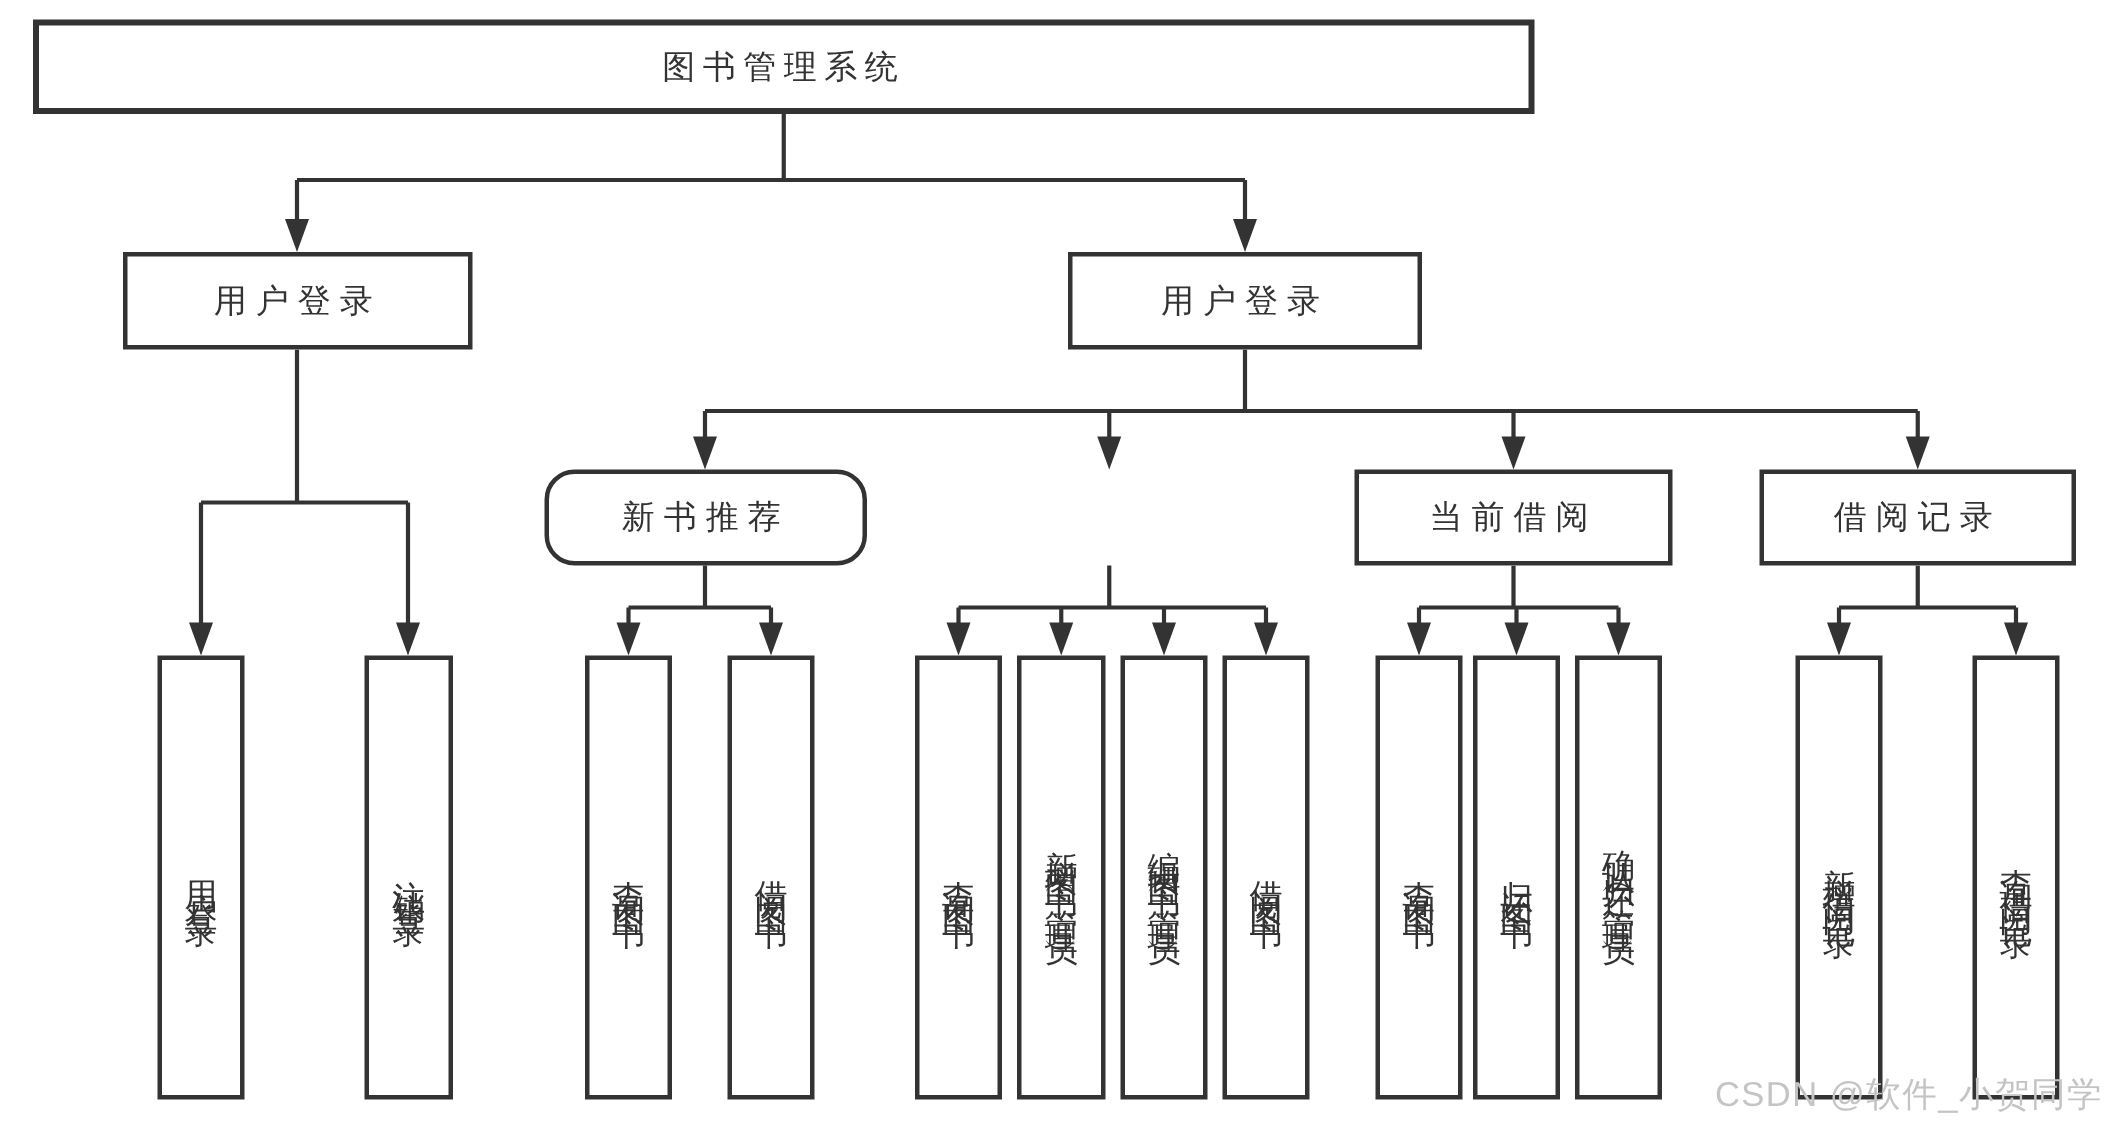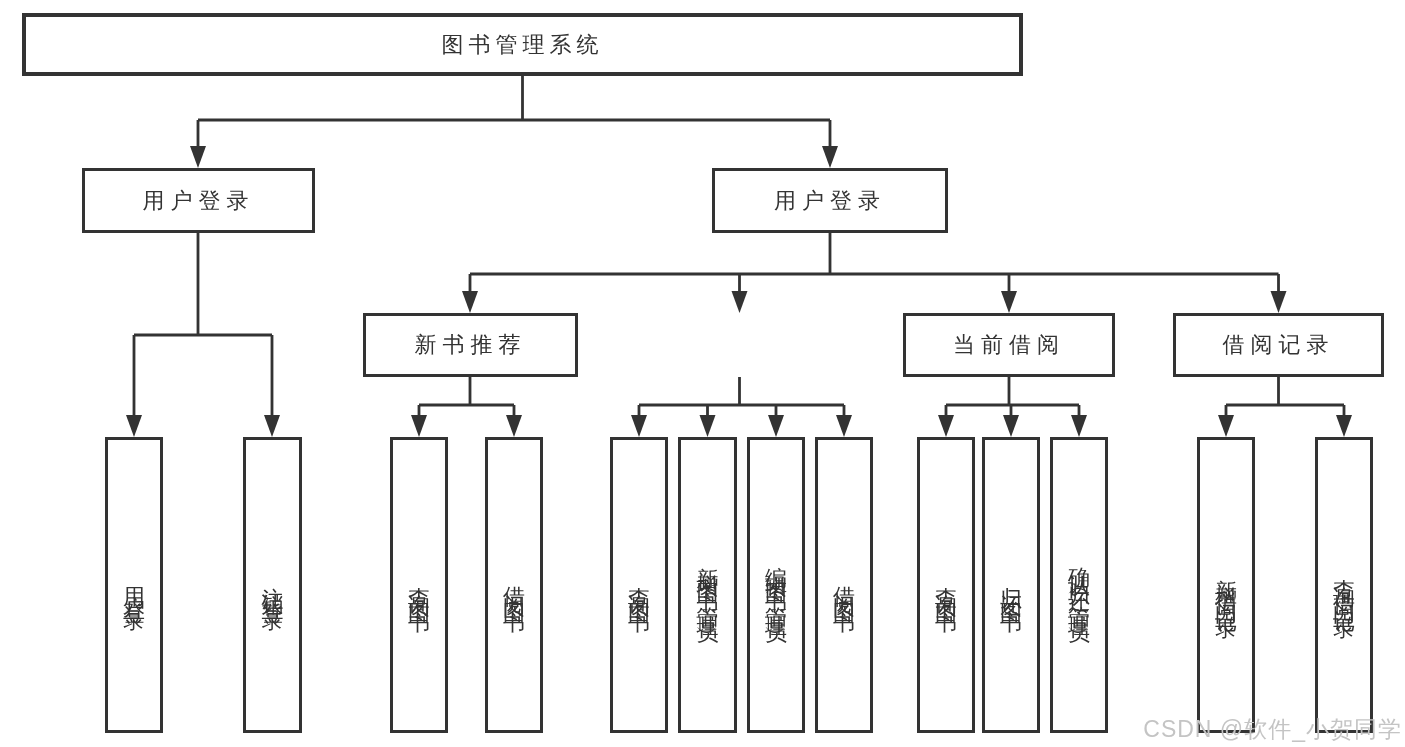--- a/index.html
+++ b/index.html
@@ -130,21 +130,21 @@
       <polygon points="1218,415 1234,415 1226,437"></polygon>
       <polygon points="1336,415 1352,415 1344,437"></polygon>
     </g>
   </svg>
 
   <div class="node root" style="left:22px; top:13px; width:1001px; height:63px;font-family:Liberation Serif, serif;">图书管理系统</div>
 
   <div class="node" style="left:82px; top:168px; width:233px; height:65px;">用户登录</div>
   <div class="node" style="left:712px; top:168px; width:236px; height:65px;">用户登录</div>
 
-  <div class="node" style="left:363px; top:313px; width:215px; height:64px;">新书推荐</div>
+  <div class="node" style="left:363px; top:313px; width:215px; height:64px;border-radius:20px;">新书推荐</div>
   <div class="node" style="left:903px; top:313px; width:212px; height:64px;">当前借阅</div>
   <div class="node" style="left:1173px; top:313px; width:211px; height:64px;">借阅记录</div>
 
   <div class="leaf" style="left:105px; top:437px; width:58px; height:296px;">用户登录</div>
   <div class="leaf" style="left:243px; top:437px; width:59px; height:296px;">注销登录</div>
 
   <div class="leaf" style="left:390px; top:437px; width:58px; height:296px;">查询图书</div>
   <div class="leaf" style="left:485px; top:437px; width:58px; height:296px;">借阅图书</div>
 
   <div class="leaf" style="left:610px; top:437px; width:58px; height:296px;">查询图书</div>

